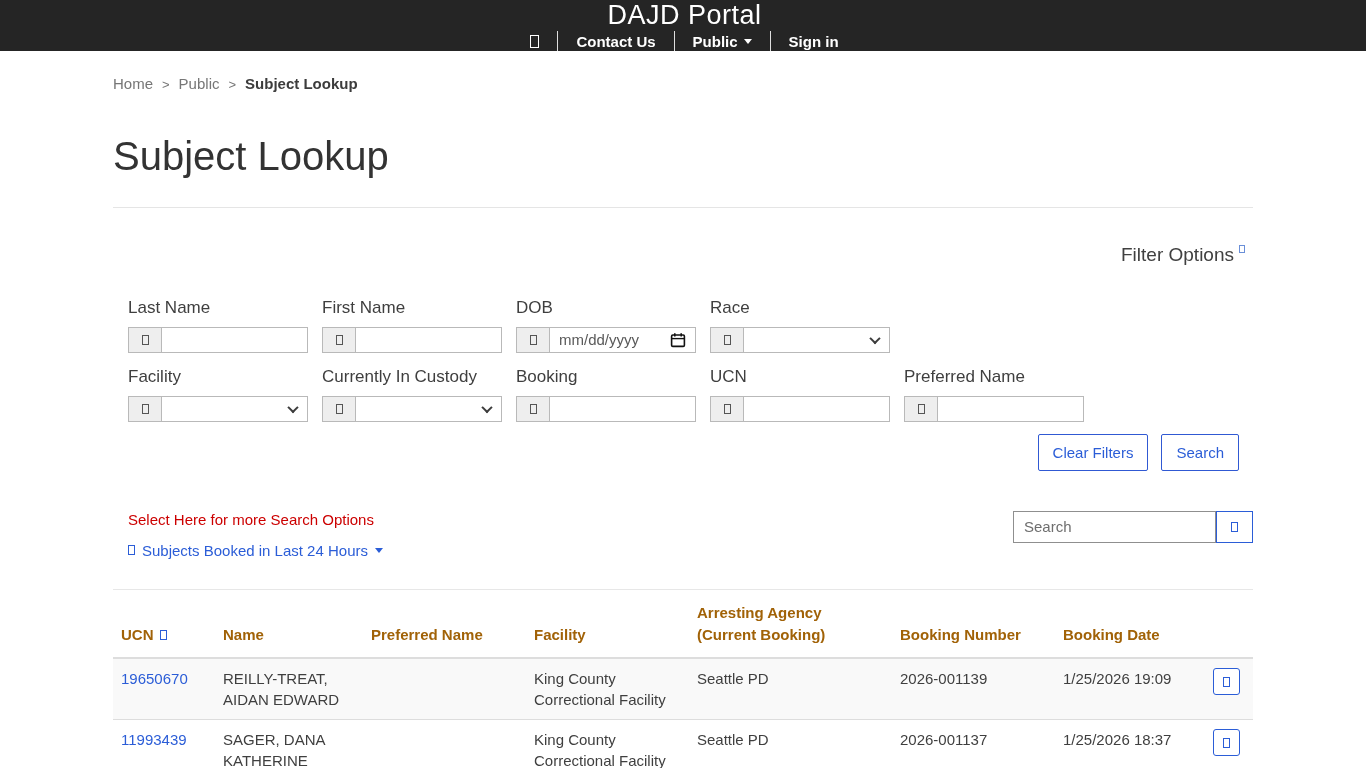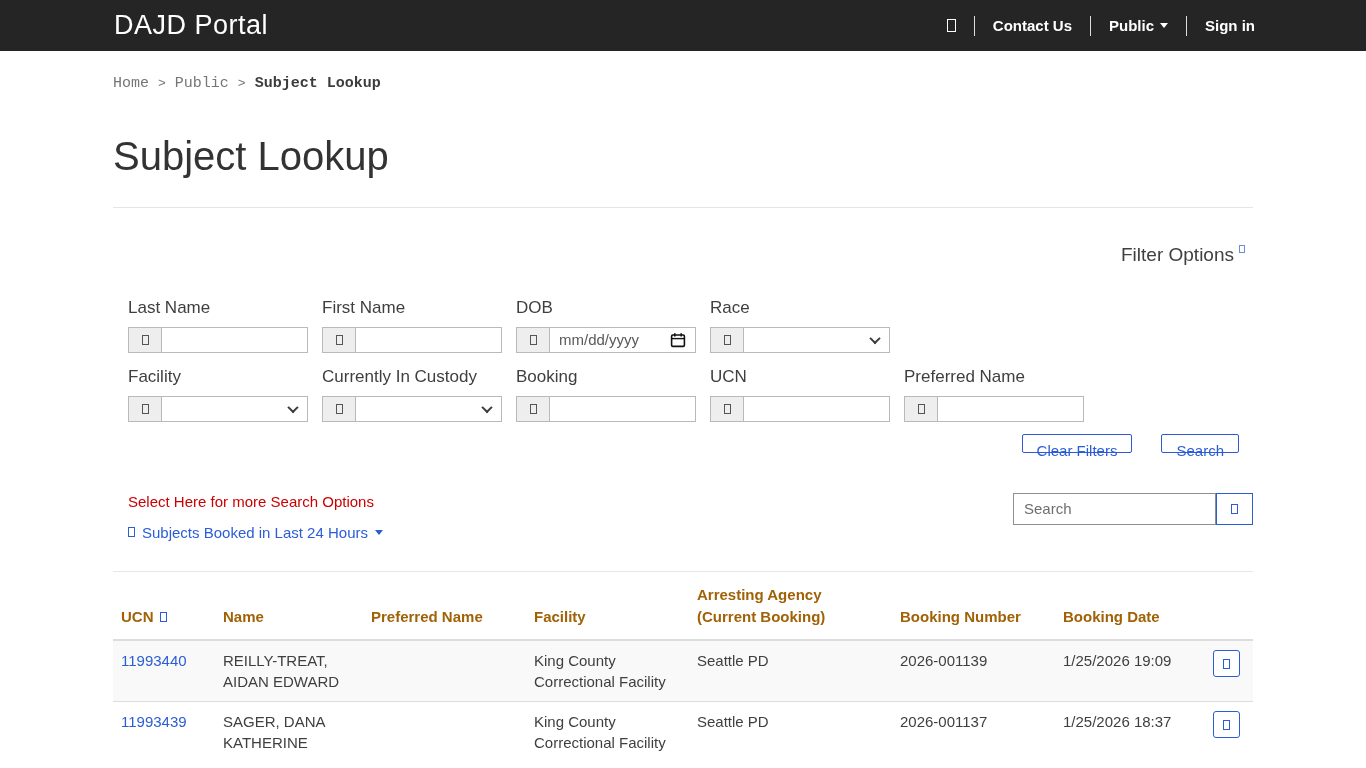--- a/index.html
+++ b/index.html
@@ -7,38 +7,39 @@
   body {
     width:1366px; height:768px; overflow:hidden;
     background:#fff; color:#3f3f3f;
     font-family:"Liberation Sans", sans-serif;
   }
   
   .topbar {
     height:51px; background:#252525; color:#fff;
     display:flex; align-items:center; justify-content:space-between;
     padding:0 111px 0 114px;
+    flex-direction:column;
   }
   .brand { font-size:27px; font-weight:300; letter-spacing:.5px; cursor:pointer; }
   .topnav { display:flex; align-items:center; font-size:15px; font-weight:bold; }
   .topnav .sep { width:1px; height:20px; background:rgba(255,255,255,.85); margin:0 18px; }
   .topnav .navlink { cursor:pointer; display:flex; align-items:center; }
   
   .tofu { display:inline-block; width:9px; height:13px; border:1px solid currentColor; }
   .tofu.small { width:7px; height:10px; }
   .tofu.sup { width:6px; height:8px; transform:translateY(-8px); }
   .caret-down {
     display:inline-block; width:0; height:0; margin-left:6px;
     border-left:4px solid transparent; border-right:4px solid transparent;
     border-top:5px solid currentColor; vertical-align:middle;
   }
   
   .container { width:1140px; margin:0 auto; }
   
-  .breadcrumb { margin-top:24px; font-size:15px; color:#767676; display:flex; align-items:center;font-family:Liberation Mono, monospace; }
+  .breadcrumb { margin-top:24px; font-size:15px; color:#767676; display:flex; align-items:flex-end; }
   .breadcrumb .crumb { cursor:pointer; }
   .breadcrumb .bsep { margin:0 9px; font-size:13px; }
   .breadcrumb .current { color:#3c3c3c; font-weight:bold; }
   
   .page-title { margin-top:40px; font-size:40px; font-weight:300; color:#333; line-height:48px; }
   .rule { border:none; border-top:1px solid #e5e5e5; margin:14px 0 0 0; }
   
   .filter-toggle-row { margin-top:36px; text-align:right; padding-right:8px; }
   .filter-toggle { color:#404040; font-size:19px; cursor:pointer; }
   .filter-toggle .tofu { color:#6a8fd8; margin-left:5px; }
@@ -58,23 +59,22 @@
     font-family:"Liberation Sans", sans-serif; color:#333; background:#fff;
   }
   .fake-date { flex:1; display:flex; align-items:center; padding:0 9px; cursor:text; }
   .fake-date .ph { flex:1; color:#5a5a5a; font-size:15px; }
   .fake-select { flex:1; display:flex; align-items:center; justify-content:flex-end; padding:0 10px; cursor:pointer; }
   .chev { width:8px; height:8px; border-right:2px solid #3c3c3c; border-bottom:2px solid #3c3c3c; transform:rotate(45deg) translate(-1px,-1px); }
   
   .form-buttons { display:flex; justify-content:flex-end; gap:13px; margin-top:12px; padding-right:14px; }
   .btn {
     background:#fff; border:1px solid #3059d3; color:#2b5dd7;
-    font-size:15px; padding:7px 14px; height:19px; border-radius:2px; cursor:pointer;
+    font-size:15px; padding:7px 14px; height:37px; border-radius:2px; cursor:pointer;
     font-family:"Liberation Sans", sans-serif;
-    margin-left:16px;
   }
   
   .options-row { margin-top:40px; display:flex; justify-content:space-between; align-items:flex-start; padding-left:15px; }
   .more-options { color:#cc0000; font-size:15px; cursor:pointer; }
   .booked-link { margin-top:14px; color:#2b5dd7; font-size:15px; cursor:pointer; display:flex; align-items:center; gap:7px; }
   .search-group { display:flex; height:32px; margin-right:0; }
   .search-group input {
     width:203px; border:1px solid #8f8f8f; padding:0 10px; font-size:15px; outline:none;
     font-family:"Liberation Sans", sans-serif; color:#333;
   }
@@ -287,21 +287,21 @@
         <th>Preferred Name</th>
         <th>Facility</th>
         <th>Arresting Agency (Current Booking)</th>
         <th>Booking Number</th>
         <th>Booking Date</th>
         <th></th>
       </tr>
     </thead>
     <tbody>
       <tr class="striped">
-        <td><a class="ucn-link">11993440</a></td>
+        <td><a class="ucn-link">19650670</a></td>
         <td>REILLY-TREAT, AIDAN EDWARD</td>
         <td></td>
         <td>King County Correctional Facility</td>
         <td>Seattle PD</td>
         <td>2026-001139</td>
         <td>1/25/2026 19:09</td>
         <td>
             <span class="row-action">
               <span class="tofu small"></span>
             </span>

